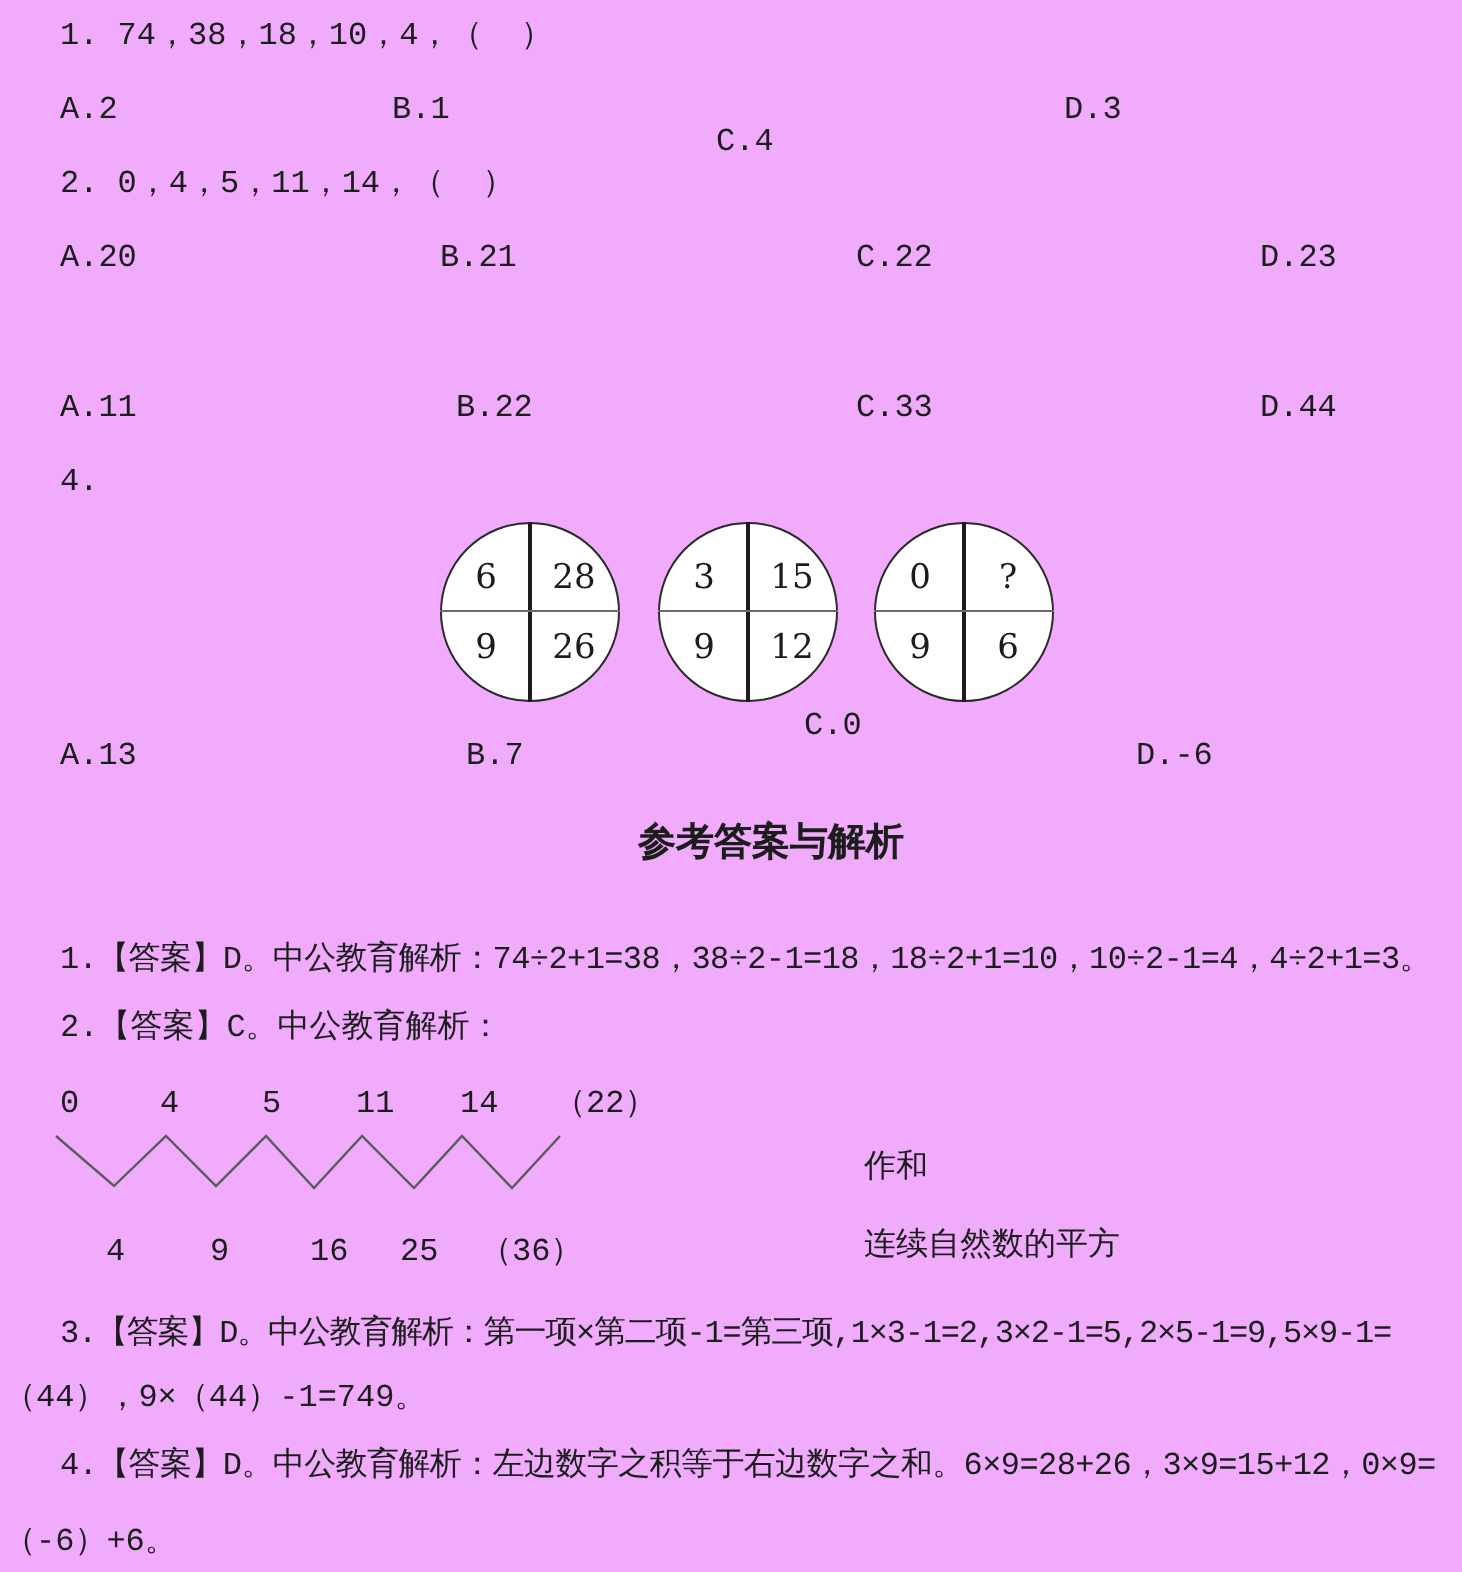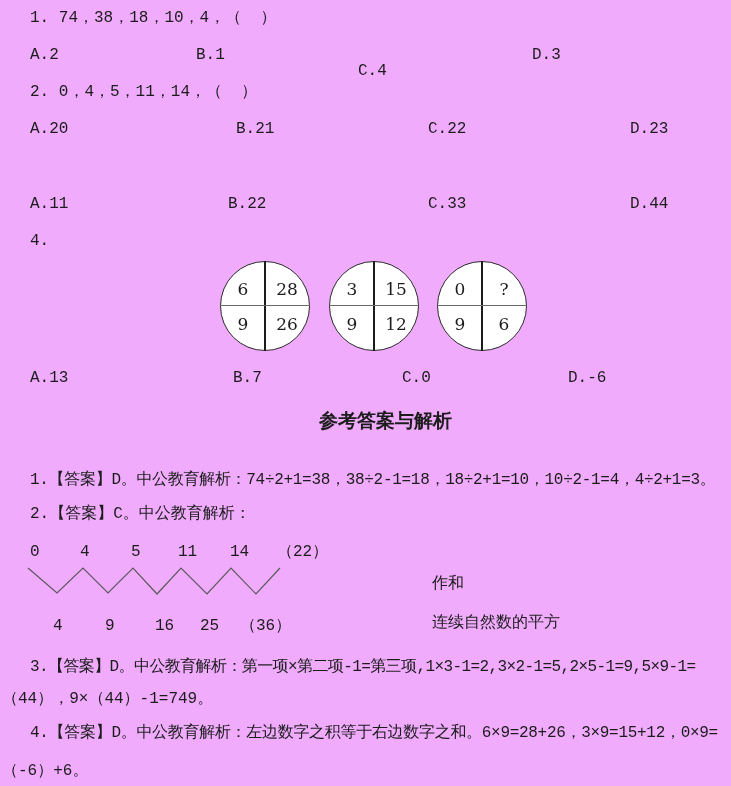--- a/index.html
+++ b/index.html
@@ -68,21 +68,21 @@
 <div class="page">
 
   <div class="line" style="left:30px;top:9px;">1. 74，38，18，10，4，（  ）</div>
   <div class="line" style="left:30px;top:46px;">A.2</div>
   <div class="line" style="left:196px;top:46px;">B.1</div>
   <div class="line" style="left:358px;top:46px;margin-top:16px;">C.4</div>
   <div class="line" style="left:532px;top:46px;">D.3</div>
 
   <div class="line" style="left:30px;top:83px;">2. 0，4，5，11，14，（  ）</div>
   <div class="line" style="left:30px;top:120px;">A.20</div>
-  <div class="line" style="left:236px;top:120px;">B.21</div>
+  <div class="line" style="left:220px;top:120px;">B.21</div>
   <div class="line" style="left:428px;top:120px;">C.22</div>
   <div class="line" style="left:630px;top:120px;">D.23</div>
 
   <div class="line" style="left:30px;top:195px;">A.11</div>
   <div class="line" style="left:228px;top:195px;">B.22</div>
   <div class="line" style="left:428px;top:195px;">C.33</div>
   <div class="line" style="left:630px;top:195px;">D.44</div>
 
   <div class="line" style="left:30px;top:232px;">4.</div>
 
@@ -106,21 +106,21 @@
     <div class="vline"></div>
     <div class="hline"></div>
     <span class="qv tl">0</span>
     <span class="qv tr">?</span>
     <span class="qv bl">9</span>
     <span class="qv br">6</span>
   </div>
 
   <div class="line" style="left:30px;top:369px;">A.13</div>
   <div class="line" style="left:233px;top:369px;">B.7</div>
-  <div class="line" style="left:402px;top:369px;">C.0</div>
+  <div class="line" style="left:402px;top:354px;">C.0</div>
   <div class="line" style="left:568px;top:369px;font-family:Liberation Mono, monospace;">D.-6</div>
 
   <div class="section-title" style="top:408px;">参考答案与解析</div>
 
   <div class="line slightly-condensed" style="left:30px;top:471px;">1.【答案】D。中公教育解析：74÷2+1=38，38÷2-1=18，18÷2+1=10，10÷2-1=4，4÷2+1=3。</div>
 
   <div class="line" style="left:30px;top:505px;">2.【答案】C。中公教育解析：</div>
 
   <span class="seq-num" style="left:30px;top:543px;">0</span>
   <span class="seq-num" style="left:80px;top:543px;">4</span>

